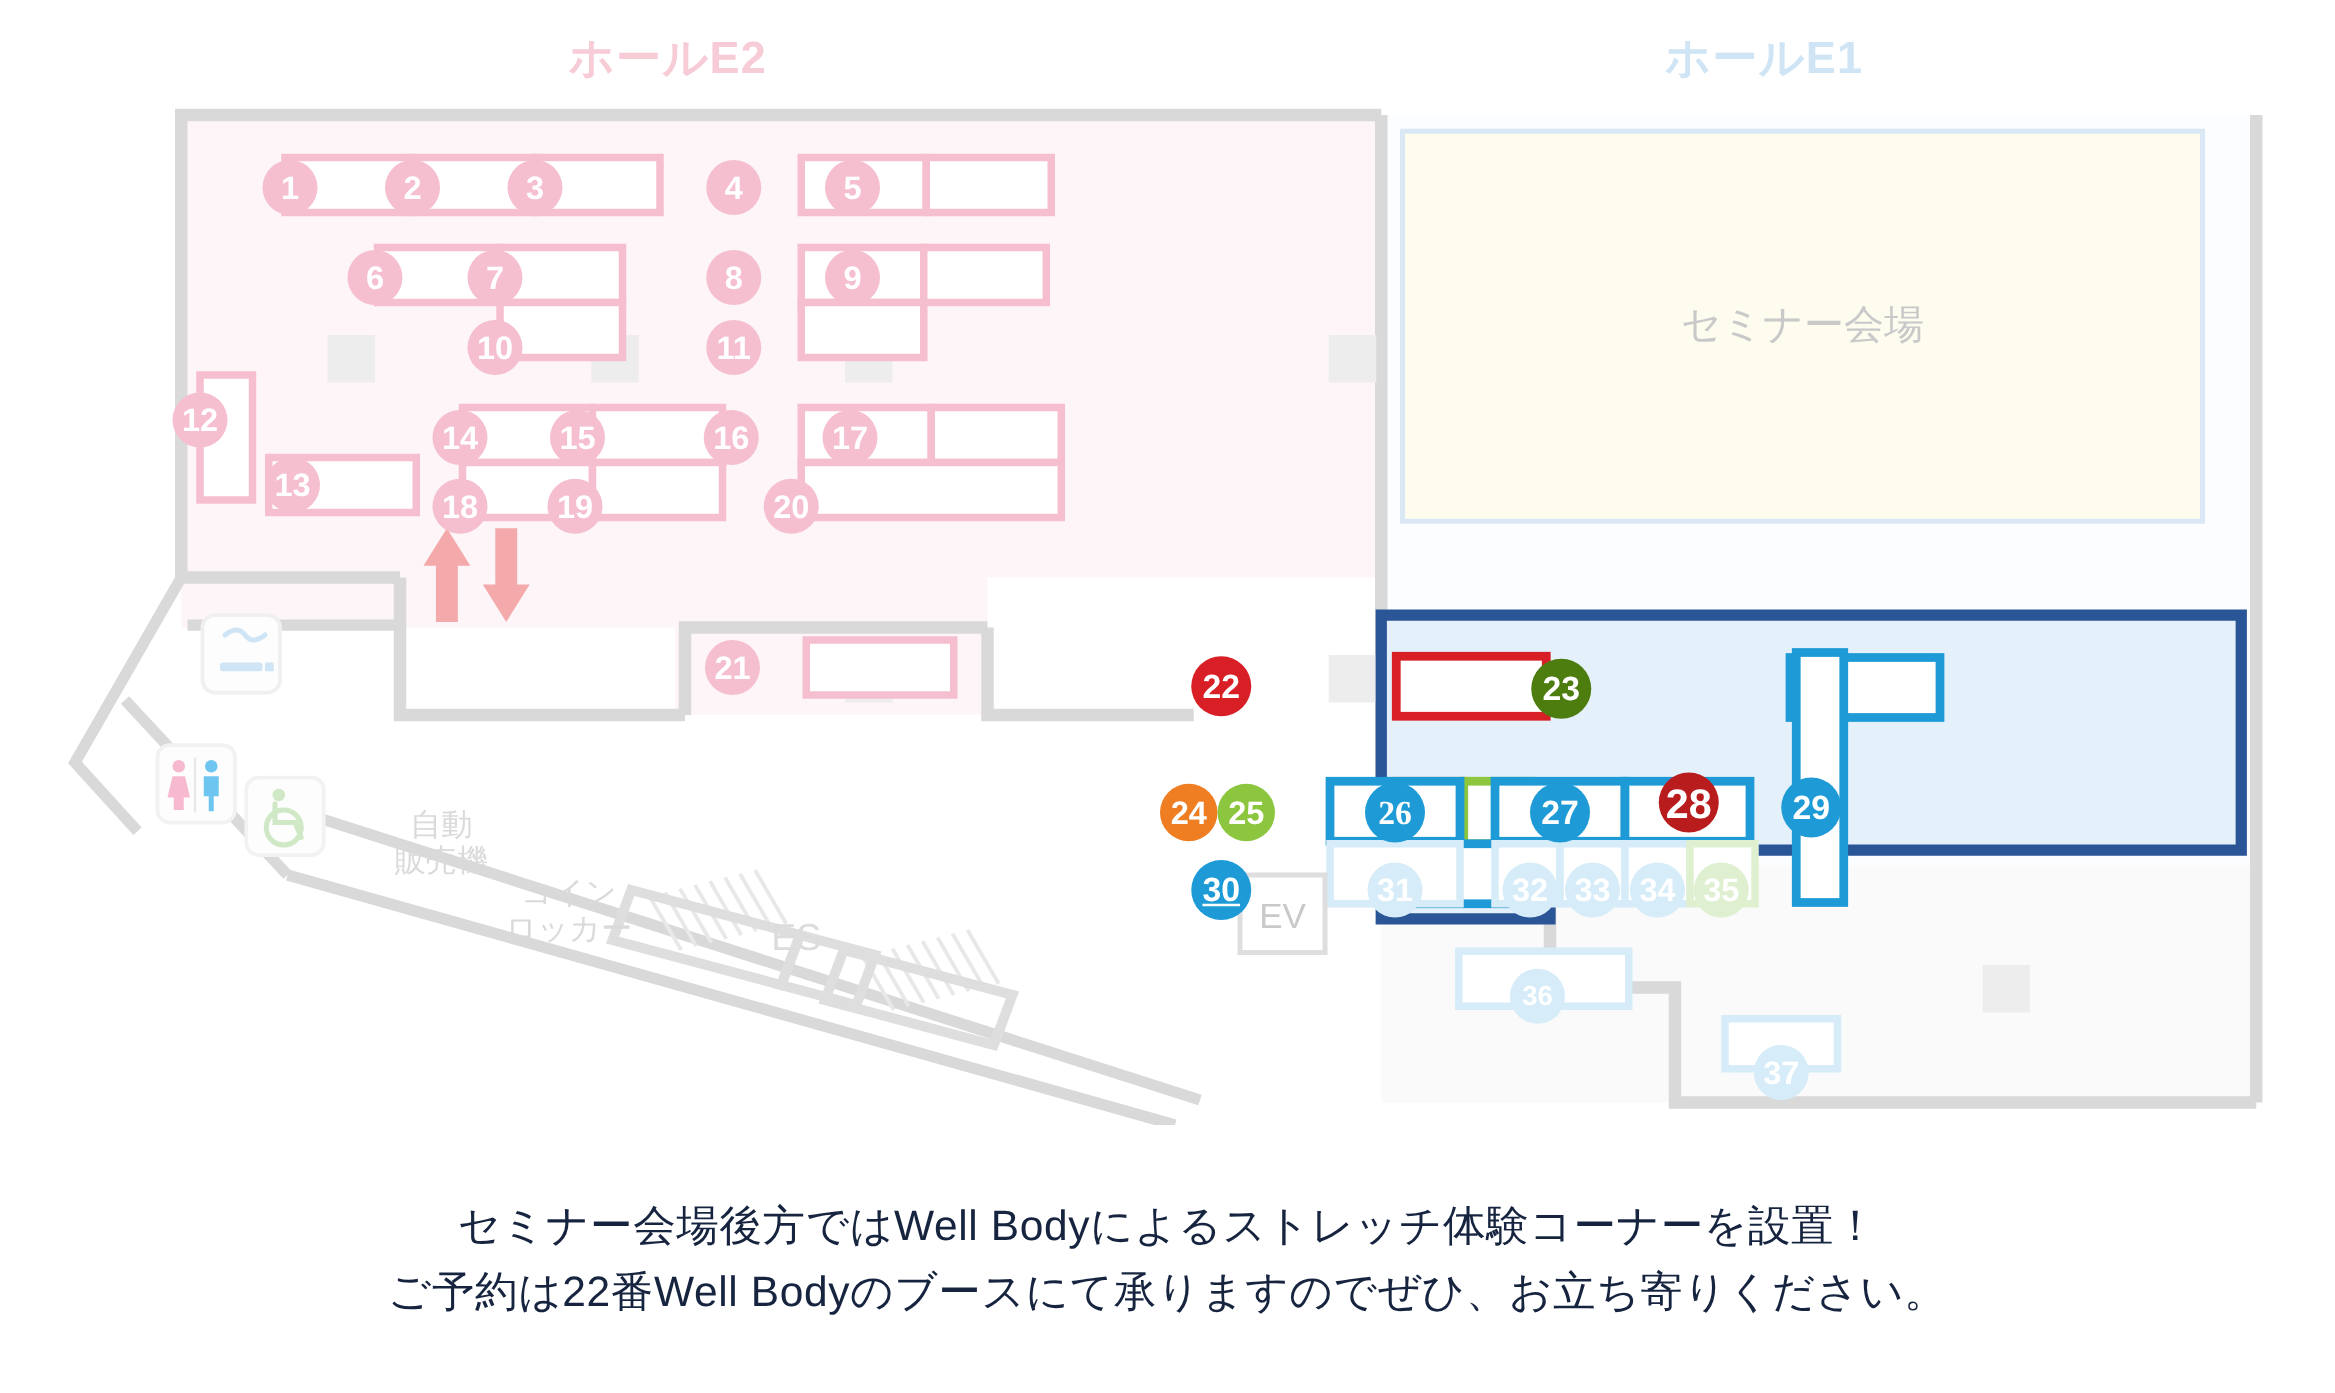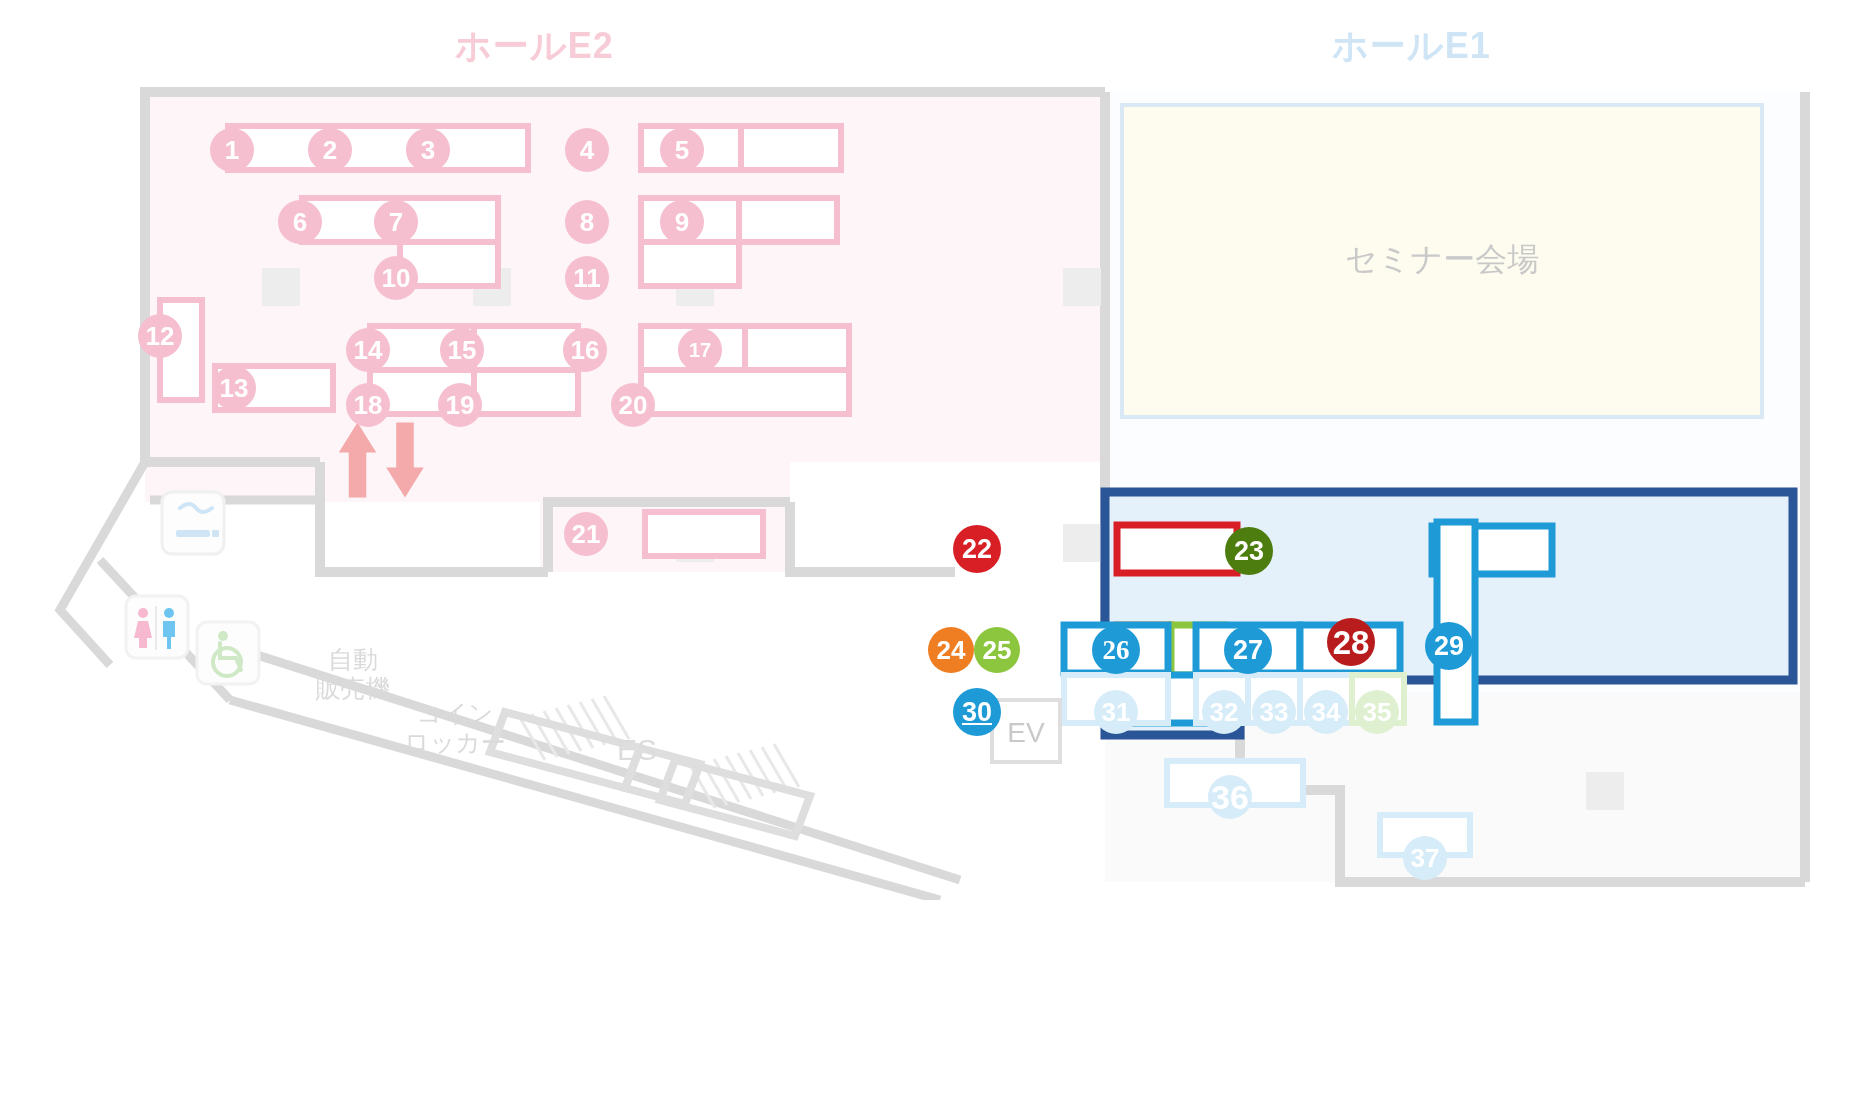--- a/index.html
+++ b/index.html
@@ -220,37 +220,41 @@
       <div class="bnum" style="position: absolute; left: 374px; top: 200px; width: 44px; height: 44px; border-radius: 50%; background: rgb(246, 191, 208); color: rgb(255, 255, 255); display: flex; align-items: center; justify-content: center; font-size: 26px; line-height: 1;">7</div>
       <div class="bnum" style="position: absolute; left: 565px; top: 200px; width: 44px; height: 44px; border-radius: 50%; background: rgb(246, 191, 208); color: rgb(255, 255, 255); display: flex; align-items: center; justify-content: center; font-size: 26px; line-height: 1;">8</div>
       <div class="bnum" style="position: absolute; left: 660px; top: 200px; width: 44px; height: 44px; border-radius: 50%; background: rgb(246, 191, 208); color: rgb(255, 255, 255); display: flex; align-items: center; justify-content: center; font-size: 26px; line-height: 1;">9</div>
       <div class="bnum" style="position: absolute; left: 374px; top: 256px; width: 44px; height: 44px; border-radius: 50%; background: rgb(246, 191, 208); color: rgb(255, 255, 255); display: flex; align-items: center; justify-content: center; font-size: 26px; line-height: 1;">10</div>
       <div class="bnum" style="position: absolute; left: 565px; top: 256px; width: 44px; height: 44px; border-radius: 50%; background: rgb(246, 191, 208); color: rgb(255, 255, 255); display: flex; align-items: center; justify-content: center; font-size: 26px; line-height: 1;">11</div>
       <div class="bnum" style="position: absolute; left: 138px; top: 314px; width: 44px; height: 44px; border-radius: 50%; background: rgb(246, 191, 208); color: rgb(255, 255, 255); display: flex; align-items: center; justify-content: center; font-size: 26px; line-height: 1;">12</div>
       <div class="bnum" style="position: absolute; left: 212px; top: 366px; width: 44px; height: 44px; border-radius: 50%; background: rgb(246, 191, 208); color: rgb(255, 255, 255); display: flex; align-items: center; justify-content: center; font-size: 26px; line-height: 1;">13</div>
       <div class="bnum" style="position: absolute; left: 346px; top: 328px; width: 44px; height: 44px; border-radius: 50%; background: rgb(246, 191, 208); color: rgb(255, 255, 255); display: flex; align-items: center; justify-content: center; font-size: 26px; line-height: 1;">14</div>
       <div class="bnum" style="position: absolute; left: 440px; top: 328px; width: 44px; height: 44px; border-radius: 50%; background: rgb(246, 191, 208); color: rgb(255, 255, 255); display: flex; align-items: center; justify-content: center; font-size: 26px; line-height: 1;">15</div>
       <div class="bnum" style="position: absolute; left: 563px; top: 328px; width: 44px; height: 44px; border-radius: 50%; background: rgb(246, 191, 208); color: rgb(255, 255, 255); display: flex; align-items: center; justify-content: center; font-size: 26px; line-height: 1;">16</div>
-      <div class="bnum" style="position: absolute; left: 678px; top: 328px; width: 44px; height: 44px; border-radius: 50%; background: rgb(246, 191, 208); color: rgb(255, 255, 255); display: flex; align-items: center; justify-content: center; font-size: 20px; line-height: 1;">17</div>
+      <div class="bnum" style="position: absolute; left: 658px; top: 328px; width: 44px; height: 44px; border-radius: 50%; background: rgb(246, 191, 208); color: rgb(255, 255, 255); display: flex; align-items: center; justify-content: center; font-size: 26px; line-height: 1;">17</div>
       <div class="bnum" style="position: absolute; left: 346px; top: 383px; width: 44px; height: 44px; border-radius: 50%; background: rgb(246, 191, 208); color: rgb(255, 255, 255); display: flex; align-items: center; justify-content: center; font-size: 26px; line-height: 1;">18</div>
       <div class="bnum" style="position: absolute; left: 438px; top: 383px; width: 44px; height: 44px; border-radius: 50%; background: rgb(246, 191, 208); color: rgb(255, 255, 255); display: flex; align-items: center; justify-content: center; font-size: 26px; line-height: 1;">19</div>
       <div class="bnum" style="position: absolute; left: 611px; top: 383px; width: 44px; height: 44px; border-radius: 50%; background: rgb(246, 191, 208); color: rgb(255, 255, 255); display: flex; align-items: center; justify-content: center; font-size: 26px; line-height: 1;">20</div>
       <div class="bnum" style="position: absolute; left: 564px; top: 512px; width: 44px; height: 44px; border-radius: 50%; background: rgb(246, 191, 208); color: rgb(255, 255, 255); display: flex; align-items: center; justify-content: center; font-size: 26px; line-height: 1;">21</div>
       <div class="bnum" style="position: absolute; left: 953px; top: 525px; width: 48px; height: 48px; border-radius: 50%; background: rgb(216, 31, 38); color: rgb(255, 255, 255); display: flex; align-items: center; justify-content: center; font-size: 27px; line-height: 1;">22</div>
       <div class="bnum" style="position: absolute; left: 1225px; top: 527px; width: 48px; height: 48px; border-radius: 50%; background: #4d7c0f; color: rgb(255, 255, 255); display: flex; align-items: center; justify-content: center; font-size: 27px; line-height: 1;">23</div>
       <div class="bnum" style="position: absolute; left: 928px; top: 627px; width: 46px; height: 46px; border-radius: 50%; background: rgb(239, 125, 34); color: rgb(255, 255, 255); display: flex; align-items: center; justify-content: center; font-size: 26px; line-height: 1;">24</div>
       <div class="bnum" style="position: absolute; left: 974px; top: 627px; width: 46px; height: 46px; border-radius: 50%; background: rgb(140, 198, 62); color: rgb(255, 255, 255); display: flex; align-items: center; justify-content: center; font-size: 26px; line-height: 1;">25</div>
       <div class="bnum" style="position: absolute; left: 1092px; top: 626px; width: 48px; height: 48px; border-radius: 50%; background: rgb(30, 155, 215); color: rgb(255, 255, 255); display: flex; align-items: center; justify-content: center; font-size: 27px; line-height: 1; font-family: Liberation Serif, serif;">26</div>
       <div class="bnum" style="position: absolute; left: 1224px; top: 626px; width: 48px; height: 48px; border-radius: 50%; background: rgb(30, 155, 215); color: rgb(255, 255, 255); display: flex; align-items: center; justify-content: center; font-size: 27px; line-height: 1;">27</div>
       <div class="bnum" style="position: absolute; left: 1327px; top: 618px; width: 48px; height: 48px; border-radius: 50%; background: #b91c1c; color: rgb(255, 255, 255); display: flex; align-items: center; justify-content: center; font-size: 33px; line-height: 1;">28</div>
       <div class="bnum" style="position: absolute; left: 1425px; top: 622px; width: 48px; height: 48px; border-radius: 50%; background: rgb(30, 155, 215); color: rgb(255, 255, 255); display: flex; align-items: center; justify-content: center; font-size: 27px; line-height: 1;">29</div>
       <div class="bnum" style="position: absolute; left: 953px; top: 688px; width: 48px; height: 48px; border-radius: 50%; background: rgb(30, 155, 215); color: rgb(255, 255, 255); display: flex; align-items: center; justify-content: center; font-size: 27px; line-height: 1; text-decoration: underline;">30</div>
       <div class="bnum" style="position: absolute; left: 1094px; top: 690px; width: 44px; height: 44px; border-radius: 50%; background: rgb(214, 236, 248); color: rgb(255, 255, 255); display: flex; align-items: center; justify-content: center; font-size: 26px; line-height: 1;">31</div>
       <div class="bnum" style="position: absolute; left: 1202px; top: 690px; width: 44px; height: 44px; border-radius: 50%; background: rgb(214, 236, 248); color: rgb(255, 255, 255); display: flex; align-items: center; justify-content: center; font-size: 26px; line-height: 1;">32</div>
       <div class="bnum" style="position: absolute; left: 1252px; top: 690px; width: 44px; height: 44px; border-radius: 50%; background: rgb(214, 236, 248); color: rgb(255, 255, 255); display: flex; align-items: center; justify-content: center; font-size: 26px; line-height: 1;">33</div>
       <div class="bnum" style="position: absolute; left: 1304px; top: 690px; width: 44px; height: 44px; border-radius: 50%; background: rgb(214, 236, 248); color: rgb(255, 255, 255); display: flex; align-items: center; justify-content: center; font-size: 26px; line-height: 1;">34</div>
       <div class="bnum" style="position: absolute; left: 1355px; top: 690px; width: 44px; height: 44px; border-radius: 50%; background: rgb(223, 240, 208); color: rgb(255, 255, 255); display: flex; align-items: center; justify-content: center; font-size: 26px; line-height: 1;">35</div>
-      <div class="bnum" style="position: absolute; left: 1208px; top: 775px; width: 44px; height: 44px; border-radius: 50%; background: rgb(214, 236, 248); color: rgb(255, 255, 255); display: flex; align-items: center; justify-content: center; font-size: 34px; line-height: 1;">36</div>
+      <div class="bnum" style="position: absolute; left: 1208px; top: 775px; width: 44px; height: 44px; border-radius: 50%; background: rgb(214, 236, 248); color: rgb(255, 255, 255); display: flex; align-items: center; justify-content: center; font-size: 22px; line-height: 1;">36</div>
       <div class="bnum" style="position: absolute; left: 1403px; top: 819px; width: 44px; height: 44px; border-radius: 50%; background: rgb(214, 236, 248); color: rgb(255, 255, 255); display: flex; align-items: center; justify-content: center; font-size: 26px; line-height: 1; margin-top: 17px;">37</div>
     </div>
 
+  <div id="caption">
+    <div>セミナー会場後方ではWell Bodyによるストレッチ体験コーナーを設置！</div>
+    <div>ご予約は22番Well Bodyのブースにて承りますのでぜひ、お立ち寄りください。</div>
+  </div>
 
 </div>
 
 </body></html>

